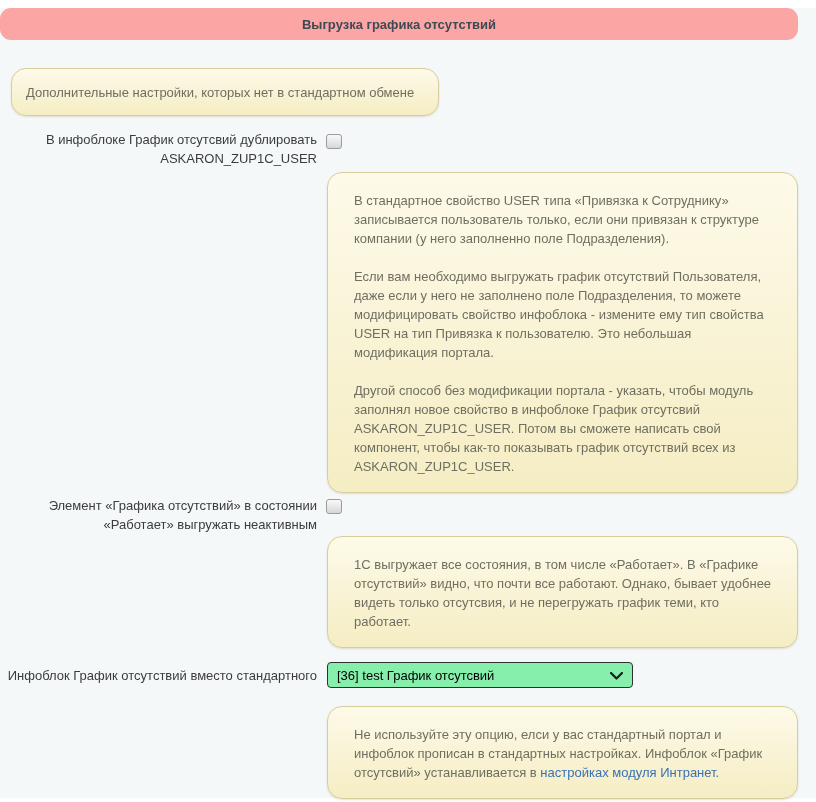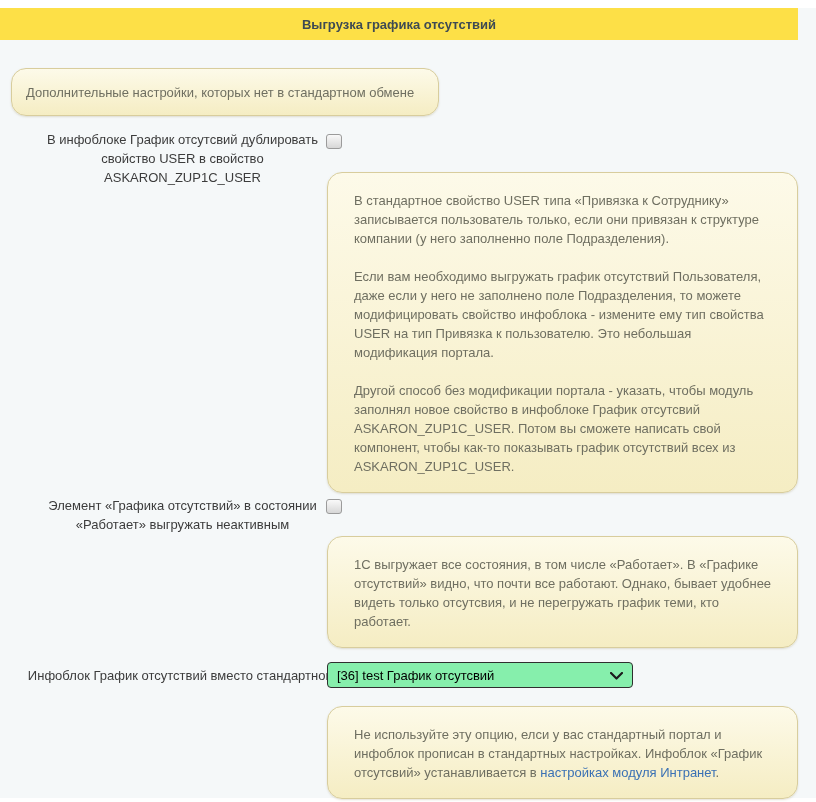--- a/index.html
+++ b/index.html
@@ -9,43 +9,43 @@
     font-family:"Liberation Sans", sans-serif;
     font-size:13px;
     -webkit-font-smoothing:antialiased;
   }
   .canvas{
     position:absolute;left:0;top:8px;width:816px;height:790px;
     background:#f5f8f9;
   }
   .header-bar{
     position:absolute;left:0;top:8px;width:798px;height:32px;
-    background:#fde047;
-    display:flex;align-items:center;justify-content:center;
+    background:#fca5a5;
+    display:flex;align-items:center;justify-content:center;border-radius:11px;
   }
   .header-bar .title{
     font-weight:bold;color:#3e4a53;font-size:13px;
   }
   .note{
     position:absolute;box-sizing:border-box;
     background:linear-gradient(#fdfae9,#f5edc3);
     border:1px solid #d8cd9d;border-radius:15px;
     color:#6f6f61;line-height:19px;
     box-shadow:0 1px 2px rgba(150,140,90,.25);
   }
   .note p{margin:1px;}
   .note p + p{margin-top:19px;}
   .intro-note{
     left:11px;top:68px;width:428px;height:48px;
     display:flex;align-items:center;padding-left:14px;padding-right:10px;
   }
   .note-block{left:327px;width:471px;padding:17px 20px 15px 25px;}
   .row-label{
-    position:absolute;left:0;width:317px;text-align:center;
-    color:#3c3c3c;line-height:19px;margin-left:24px;
+    position:absolute;left:0;width:317px;text-align:right;
+    color:#3c3c3c;line-height:19px;
   }
   .checkbox{
     position:absolute;width:16px;height:15px;box-sizing:border-box;
     border:1px solid #9b9b9b;border-radius:3px;
     background:linear-gradient(#f9f9f9,#d7d7d7);
     cursor:pointer;
   }
   .select{
     position:absolute;left:327px;top:662px;width:306px;height:26px;
     box-sizing:border-box;background:#86efac;
@@ -66,21 +66,20 @@
 <div class="header-bar">
   <span class="title">Выгрузка графика отсутствий</span>
 </div>
 
 <div class="note intro-note">
   <span>Дополнительные настройки, которых нет в стандартном обмене</span>
 </div>
 
 <div class="row-label" style="top:130px;">
   <div>В инфоблоке График отсутсвий дублировать</div>
-  <div>свойство USER в свойство</div>
   <div>ASKARON_ZUP1C_USER</div>
 </div>
 <span class="checkbox" style="left:326px;top:134px;" role="checkbox" aria-checked="false"></span>
 <div class="note note-block" style="top:172px;">
   <p>В стандартное свойство USER типа «Привязка к Сотруднику» записывается пользователь только, если они привязан к структуре компании (у него заполненно поле Подразделения).</p>
   <p>Если вам необходимо выгружать график отсутствий Пользователя, даже если у него не заполнено поле Подразделения, то можете модифицировать свойство инфоблока - измените ему тип свойства USER на тип Привязка к пользователю. Это небольшая модификация портала.</p>
   <p>Другой способ без модификации портала - указать, чтобы модуль заполнял новое свойство в инфоблоке График отсутсвий ASKARON_ZUP1C_USER. Потом вы сможете написать свой компонент, чтобы как-то показывать график отсутствий всех из ASKARON_ZUP1C_USER.</p>
 </div>
 
 <div class="row-label" style="top:496px;">

